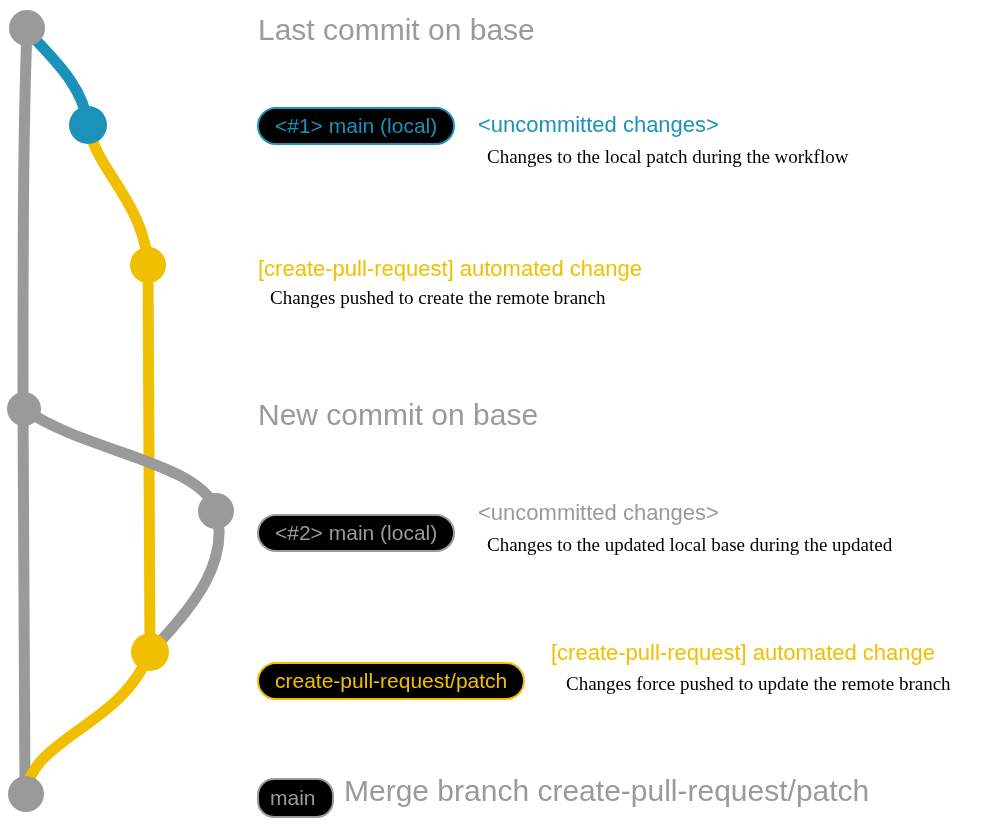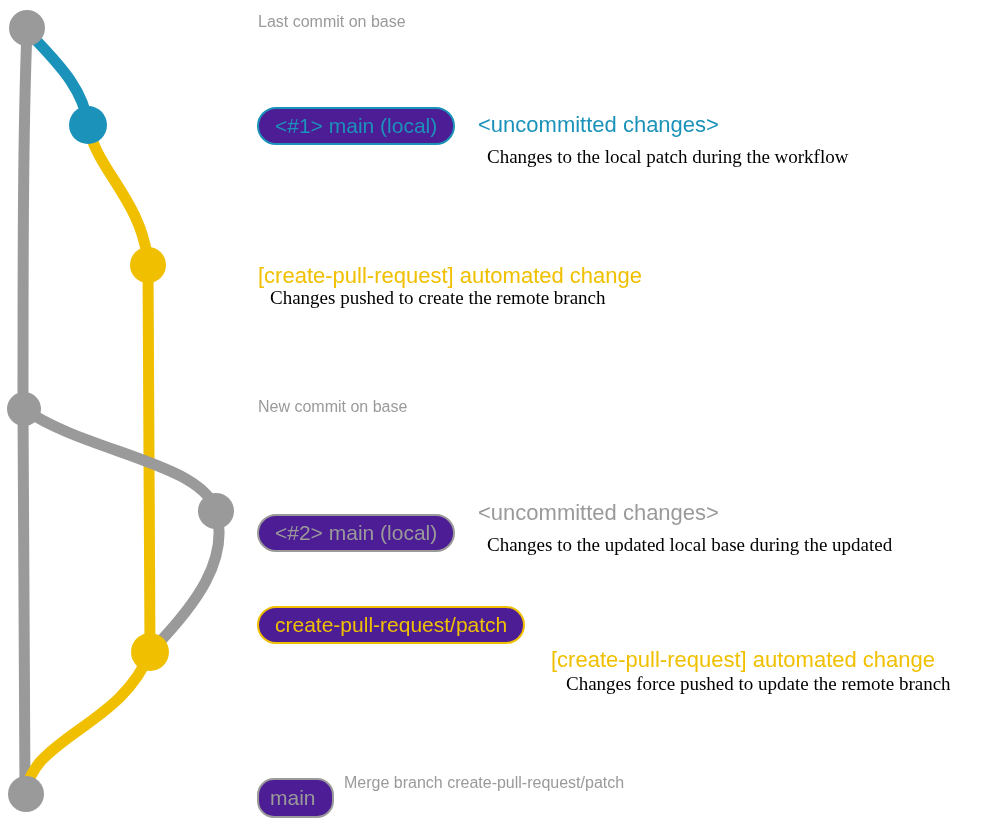--- a/index.html
+++ b/index.html
@@ -17,41 +17,41 @@
   
   .edge { fill: none; stroke-width: 11; stroke-linecap: round; stroke-linejoin: round; }
   .edge-gray   { stroke: var(--base-gray, #9a9a9a); }
   .edge-blue   { stroke: var(--local-blue, #1b92ba); }
   .edge-yellow { stroke: var(--branch-yellow, #f0c000); }
   .node-gray   { fill: var(--base-gray, #9a9a9a); }
   .node-blue   { fill: var(--local-blue, #1b92ba); }
   .node-yellow { fill: var(--branch-yellow, #f0c000); }
 
   .lbl { position: absolute; white-space: nowrap; line-height: 1.15; }
-  .gray-label   { color: var(--base-gray, #9a9a9a); font-size: 16px; }
+  .gray-label   { color: var(--base-gray, #9a9a9a); font-size: 30px; }
   .title-blue   { color: var(--local-blue, #1b92ba); font-size: 22px; }
-  .title-yellow { color: var(--branch-yellow, #f0c000); font-size: 22px; margin-top: 7px; }
+  .title-yellow { color: var(--branch-yellow, #f0c000); font-size: 22px; }
   .title-gray   { color: var(--base-gray, #9a9a9a); font-size: 22px; }
   .desc {
     color: var(--note-black, #000000);
     font-family: "Liberation Serif", "DejaVu Serif", serif;
     font-size: 19px;
   }
   .badge {
     position: absolute;
     display: inline-flex;
     align-items: center;
     justify-content: center;
     height: 38px;
     padding: 0 16px;
     border: 2px solid;
     border-radius: 19px;
     font-size: 21px;
     white-space: nowrap;
-    background: #4c1d95;
+    background: #000000;
   }
   .badge-blue   { color: var(--local-blue, #1b92ba);   border-color: var(--local-blue, #1b92ba); }
   .badge-gray   { color: var(--base-gray, #9a9a9a);    border-color: var(--base-gray, #9a9a9a); }
   .badge-yellow { color: var(--branch-yellow, #f0c000); border-color: var(--branch-yellow, #f0c000); }
 </style>
 </head>
 <body>
 
 <div class="canvas">
 
@@ -88,20 +88,20 @@
 
   <div class="lbl title-yellow" style="left:258px; top:256px;">[create-pull-request] automated change</div>
   <div class="lbl desc" style="left:270px; top:287px;">Changes pushed to create the remote branch</div>
 
   <div class="lbl gray-label" style="left:258px; top:398px;">New commit on base</div>
 
   <div class="badge badge-gray" style="left:257px; top:496px;margin-top:18px;">&lt;#2&gt; main (local)</div>
   <div class="lbl title-gray" style="left:478px; top:500px;">&lt;uncommitted changes&gt;</div>
   <div class="lbl desc" style="left:487px; top:534px;">Changes to the updated local base during the updated</div>
 
-  <div class="badge badge-yellow" style="left:257px; top:606px;">create-pull-request/patch</div>
+  <div class="badge badge-yellow" style="left:257px; top:662px;">create-pull-request/patch</div>
   <div class="lbl title-yellow" style="left:551px; top:640px;">[create-pull-request] automated change</div>
   <div class="lbl desc" style="left:566px; top:673px;">Changes force pushed to update the remote branch</div>
 
   <div class="badge badge-gray" style="left:257px; top:778px; height:40px; border-radius:17px;padding-left:11px;">main</div>
   <div class="lbl gray-label" style="left:344px; top:774px;">Merge branch create-pull-request/patch</div>
 
 </div>
 
 </body></html>

